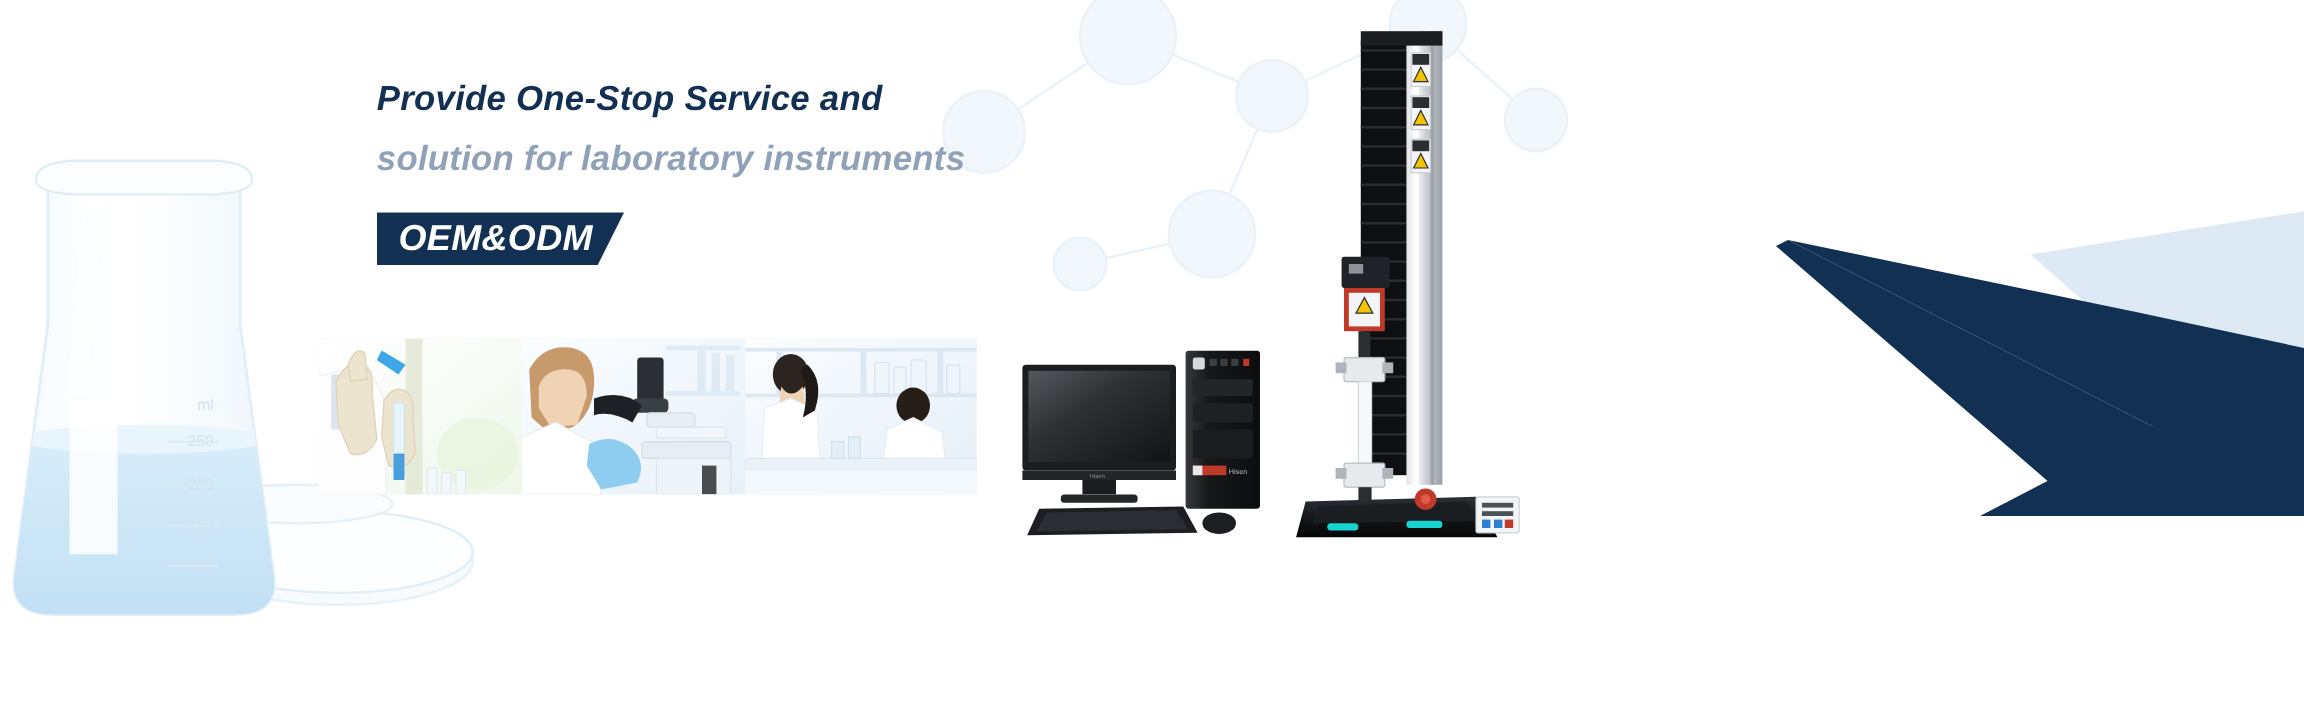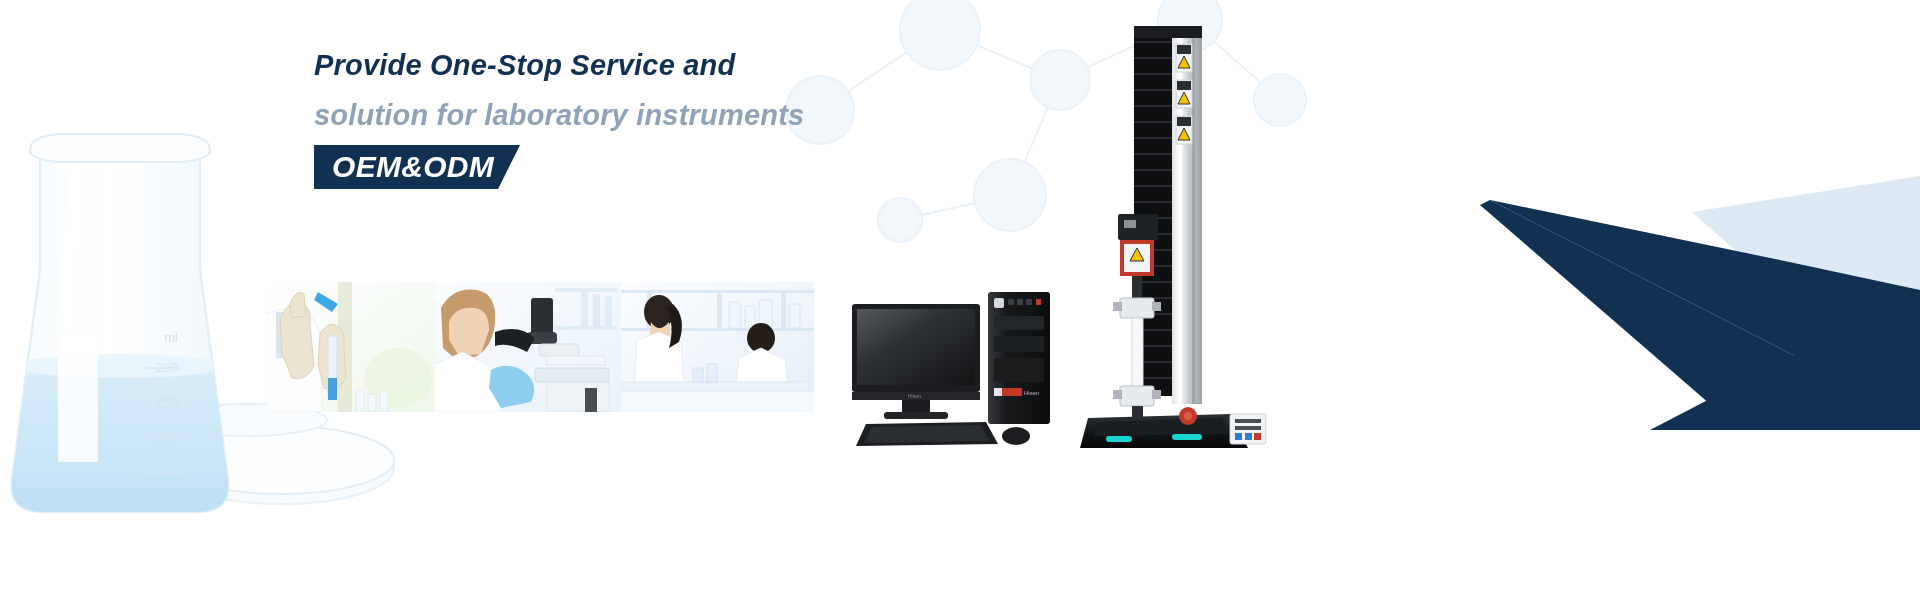--- a/index.html
+++ b/index.html
@@ -26,21 +26,21 @@
   
   .flask-wrap{
     position:absolute;
     left:-8px; top:108px;
     width:420px; height:430px;
   }
 
   
   .copy{
     position:absolute;
-    left:314px; top:50px;
+    left:314px; top:68px;
     width:760px;
   }
   .headline{
     font-size:29px;
     font-style:italic;
     font-weight:bold;
     color:#123052;
     letter-spacing:.2px;
     line-height:1.05;
     white-space:nowrap;
@@ -49,21 +49,21 @@
     margin-top:20px;
     font-size:29px;
     font-style:italic;
     font-weight:bold;
     color:#8fa2b8;
     letter-spacing:.2px;
     line-height:1.05;
     white-space:nowrap;
   }
   .badge-row{
-    margin-top:14px;
+    margin-top:28px;
     position:relative;
     height:44px;
   }
   .badge{
     position:absolute;
     left:0; top:0;
     height:44px;
     padding:0 26px 0 18px;
     display:flex;
     align-items:center;

